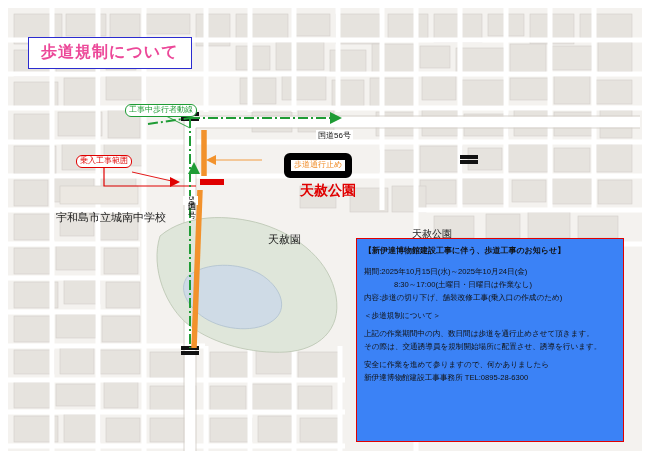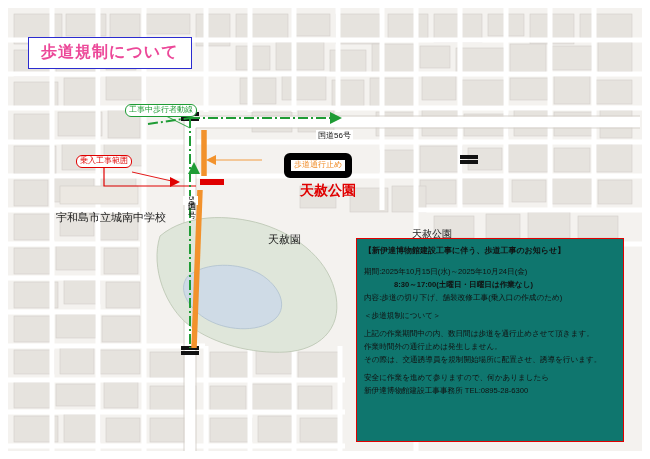--- a/index.html
+++ b/index.html
@@ -107,41 +107,40 @@
     writing-mode: vertical-rl;
     white-space: nowrap;
   }
   .notice {
     position: absolute;
     left: 356px;
     top: 238px;
     width: 268px;
     height: 204px;
     border: 1.5px solid #e00000;
-    background: #0f766e;
+    background: #3b82f6;
     box-sizing: border-box;
     padding: 6px 7px 5px 7px;
     font-size: 7.6px;
     line-height: 1.45;
     color: #111111;
   }
   .notice-title {
     font-weight: bold;
     font-size: 8px;
     margin-bottom: 4px;
   }
   .notice p {
     margin: 0 0 2px 0;
   }
   .notice .gap {
     height: 5px;
   }
   .notice .indent {
     padding-left: 30px;
-    font-weight: bold;
   }
   .notice-sub {
     margin-top: 5px;
     margin-bottom: 3px;
   }
   .notice-contact {
     margin-top: 7px;
     text-align: left;
   }
   .notice-foot {
@@ -395,20 +394,19 @@
   <div class="notice">
     <div class="notice-title">【新伊達博物館建設工事に伴う、歩道工事のお知らせ】</div>
     <div class="gap"></div>
     <p>期間:2025年10月15日(水)～2025年10月24日(金)</p>
     <p class="indent">8:30～17:00(土曜日・日曜日は作業なし)</p>
     <p>内容:歩道の切り下げ、舗装改修工事(乗入口の作成のため)</p>
     <div class="gap"></div>
     <p class="notice-sub">＜歩道規制について＞</p>
     <div class="gap"></div>
     <p>上記の作業期間中の内、数日間は歩道を通行止めさせて頂きます。</p>
-    <p>作業時間外の通行止めは発生しません。</p>
     <p>その際は、交通誘導員を規制開始場所に配置させ、誘導を行います。</p>
     <div class="gap"></div>
     <p class="notice-foot">安全に作業を進めて参りますので、何かありましたら</p>
     <p class="notice-contact">新伊達博物館建設工事事務所 TEL:0895-28-6300</p>
   </div>
 
 </div>
 
 </body></html>

